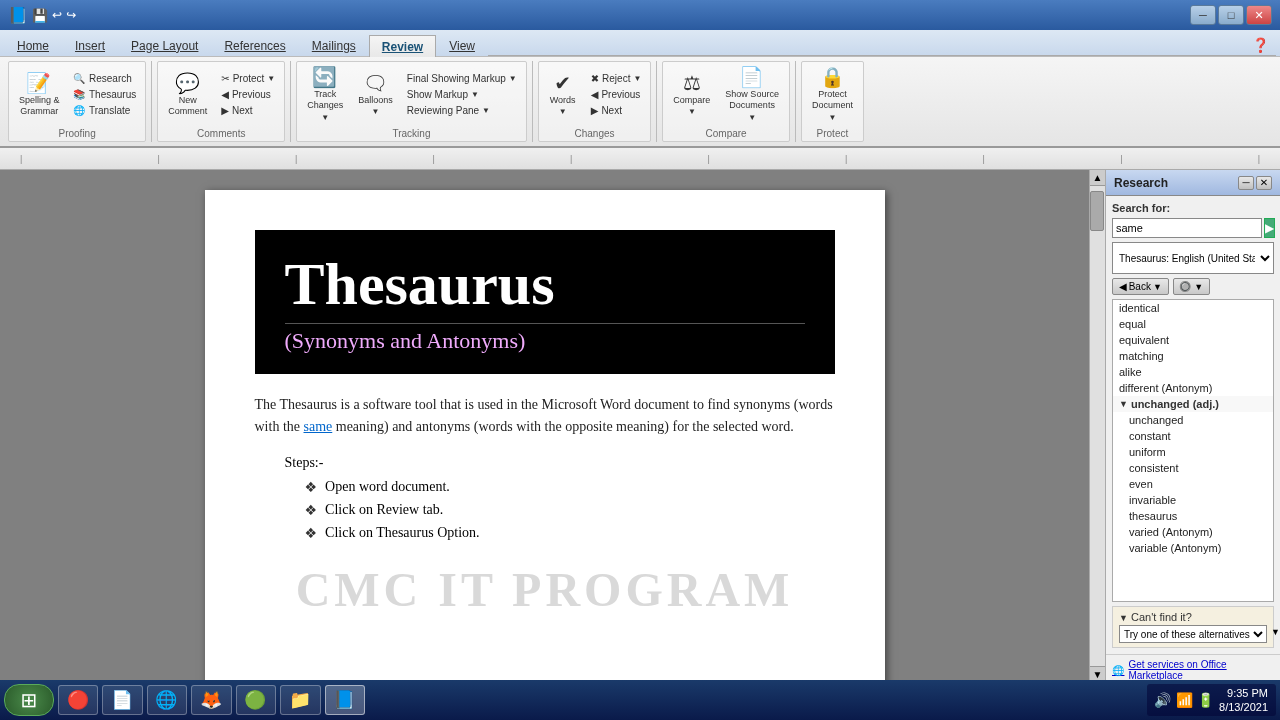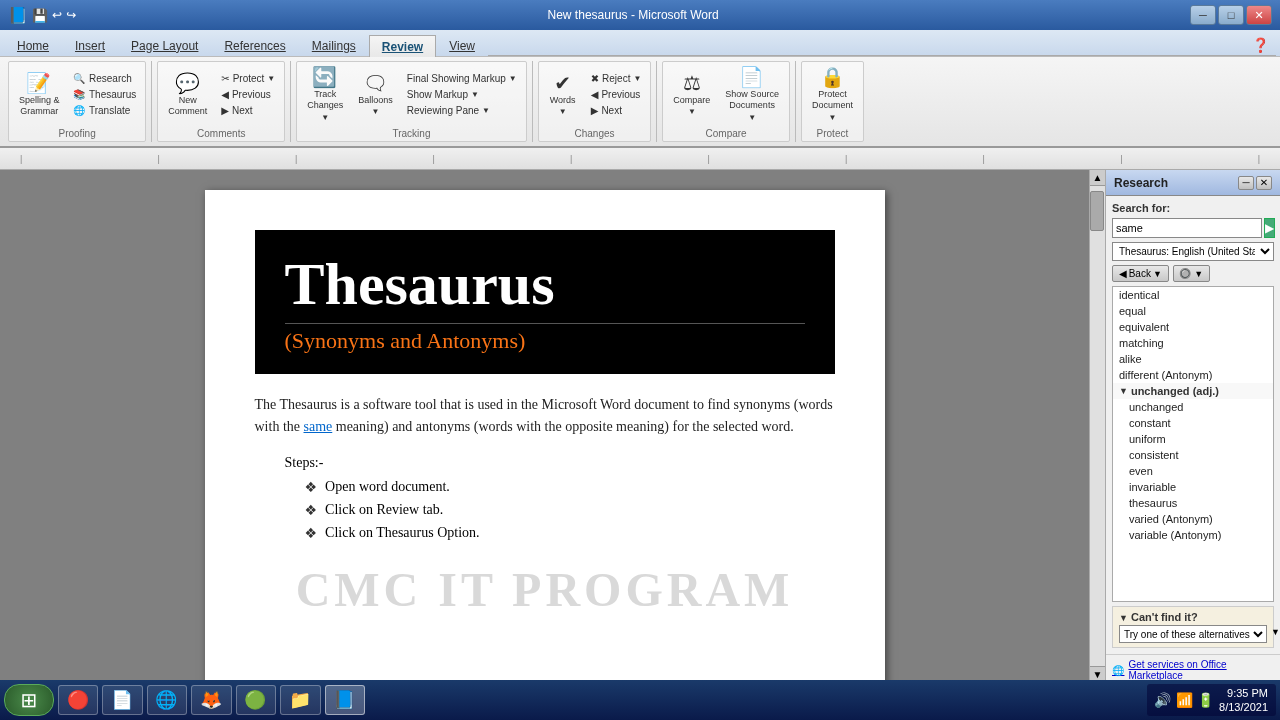--- a/index.html
+++ b/index.html
@@ -195,21 +195,21 @@
       flex: 1; height: 20px; border: 1px solid #888; padding: 1px 3px;
       font-size: 11px; background: white;
     }
     .rp-search-btn {
       width: 20px; height: 20px; background: #4a7;
       border: 1px solid #2a5; cursor: pointer;
       display: flex; align-items: center; justify-content: center; color: white; font-size: 12px;
     }
     .rp-select-row { display: flex; align-items: center; }
     .rp-select {
-      width: 100%; height: 19px; border: 1px solid #888; font-size: 10px;
+      width: 100%; height: 32px; border: 1px solid #888; font-size: 10px;
       background: white; padding: 0 2px;
     }
     .rp-nav-row { display: flex; gap: 2px; align-items: center; }
     .rp-nav-btn {
       display: flex; align-items: center; gap: 2px; padding: 2px 6px;
       background: linear-gradient(to bottom, #e8e8e8, #c8c8c8);
       border: 1px solid #888; cursor: pointer; border-radius: 2px; font-size: 10px;
     }
     .rp-list {
       flex: 1;
@@ -231,21 +231,21 @@
       color: #333;
       background: #f8f8f8;
     }
     .rp-list-item.category .collapse-icon { font-size: 9px; margin-right: 3px; }
     .rp-cantfind {
       background: #f5f0e0;
       border: 1px solid #ccc;
       padding: 4px 6px;
       font-size: 11px;
     }
-    .rp-cantfind-title { font-weight: bold; color: #333; margin-bottom: 2px; }
+    .rp-cantfind-title { font-weight: normal; color: #333; margin-bottom: 2px; }
     .rp-alt-row { display: flex; align-items: flex-start; gap: 2px; }
     .rp-alt-select {
       flex: 1; height: 18px; border: 1px solid #888; font-size: 10px;
       background: white;
     }
     .rp-footer {
       padding: 4px 6px;
       border-top: 1px solid #ccc;
       display: flex;
       flex-direction: column;
@@ -334,21 +334,21 @@
     }
     .doc-header-title {
       font-size: 60px;
       font-weight: bold;
       font-family: 'Times New Roman', serif;
       color: white;
     }
     .doc-header-sub {
       font-size: 22px;
       font-family: 'Times New Roman', serif;
-      color: #f97316;
+      color: #f0abfc;
       border-top: 1px solid #555;
       padding-top: 4px;
       margin-top: 4px;
     }
     .doc-body-text {
       font-size: 14px;
       line-height: 1.6;
       color: #222;
       font-family: 'Times New Roman', serif;
       margin-bottom: 16px;
@@ -381,21 +381,20 @@
 </head>
 <body>
 
 <div class="title-bar">
   <div class="title-bar-left">
     <span style="font-size:16px;">📘</span>
     <span style="font-size:13px; cursor:pointer;">💾</span>
     <span style="font-size:12px; cursor:pointer;">↩</span>
     <span style="font-size:12px; cursor:pointer;">↪</span>
   </div>
-  <span class="title-bar-title">New thesaurus - Microsoft Word</span>
   <div class="title-bar-controls">
     <div class="tb-btn">─</div>
     <div class="tb-btn">□</div>
     <div class="tb-btn close">✕</div>
   </div>
 </div>
 
 <div class="ribbon">
   <div class="ribbon-tabs">
     <div class="ribbon-tab">Home</div>

